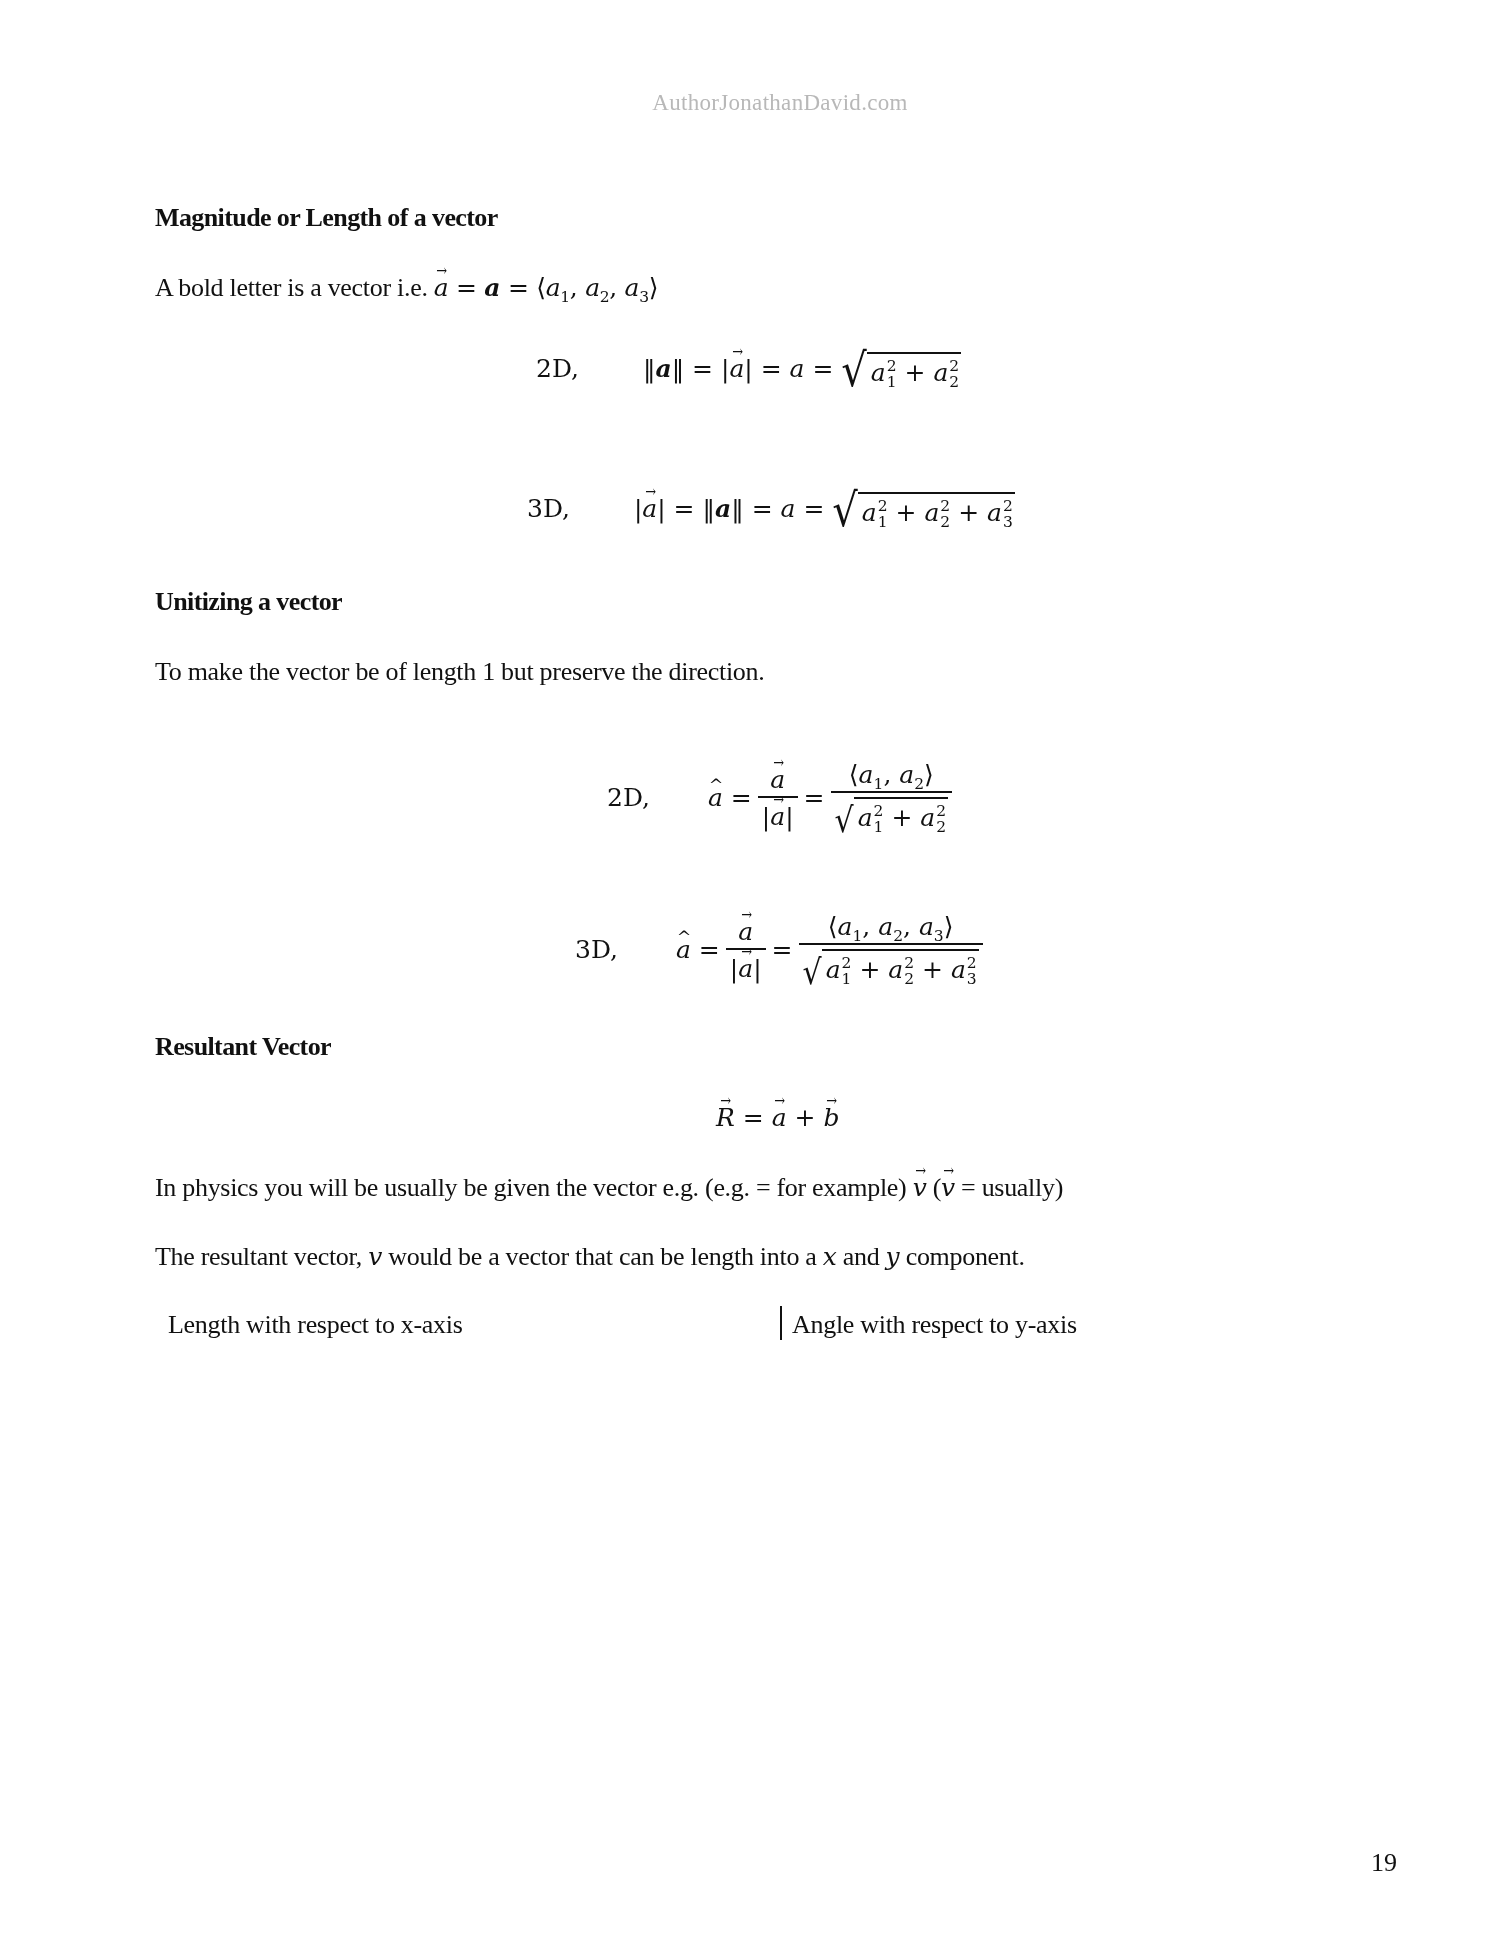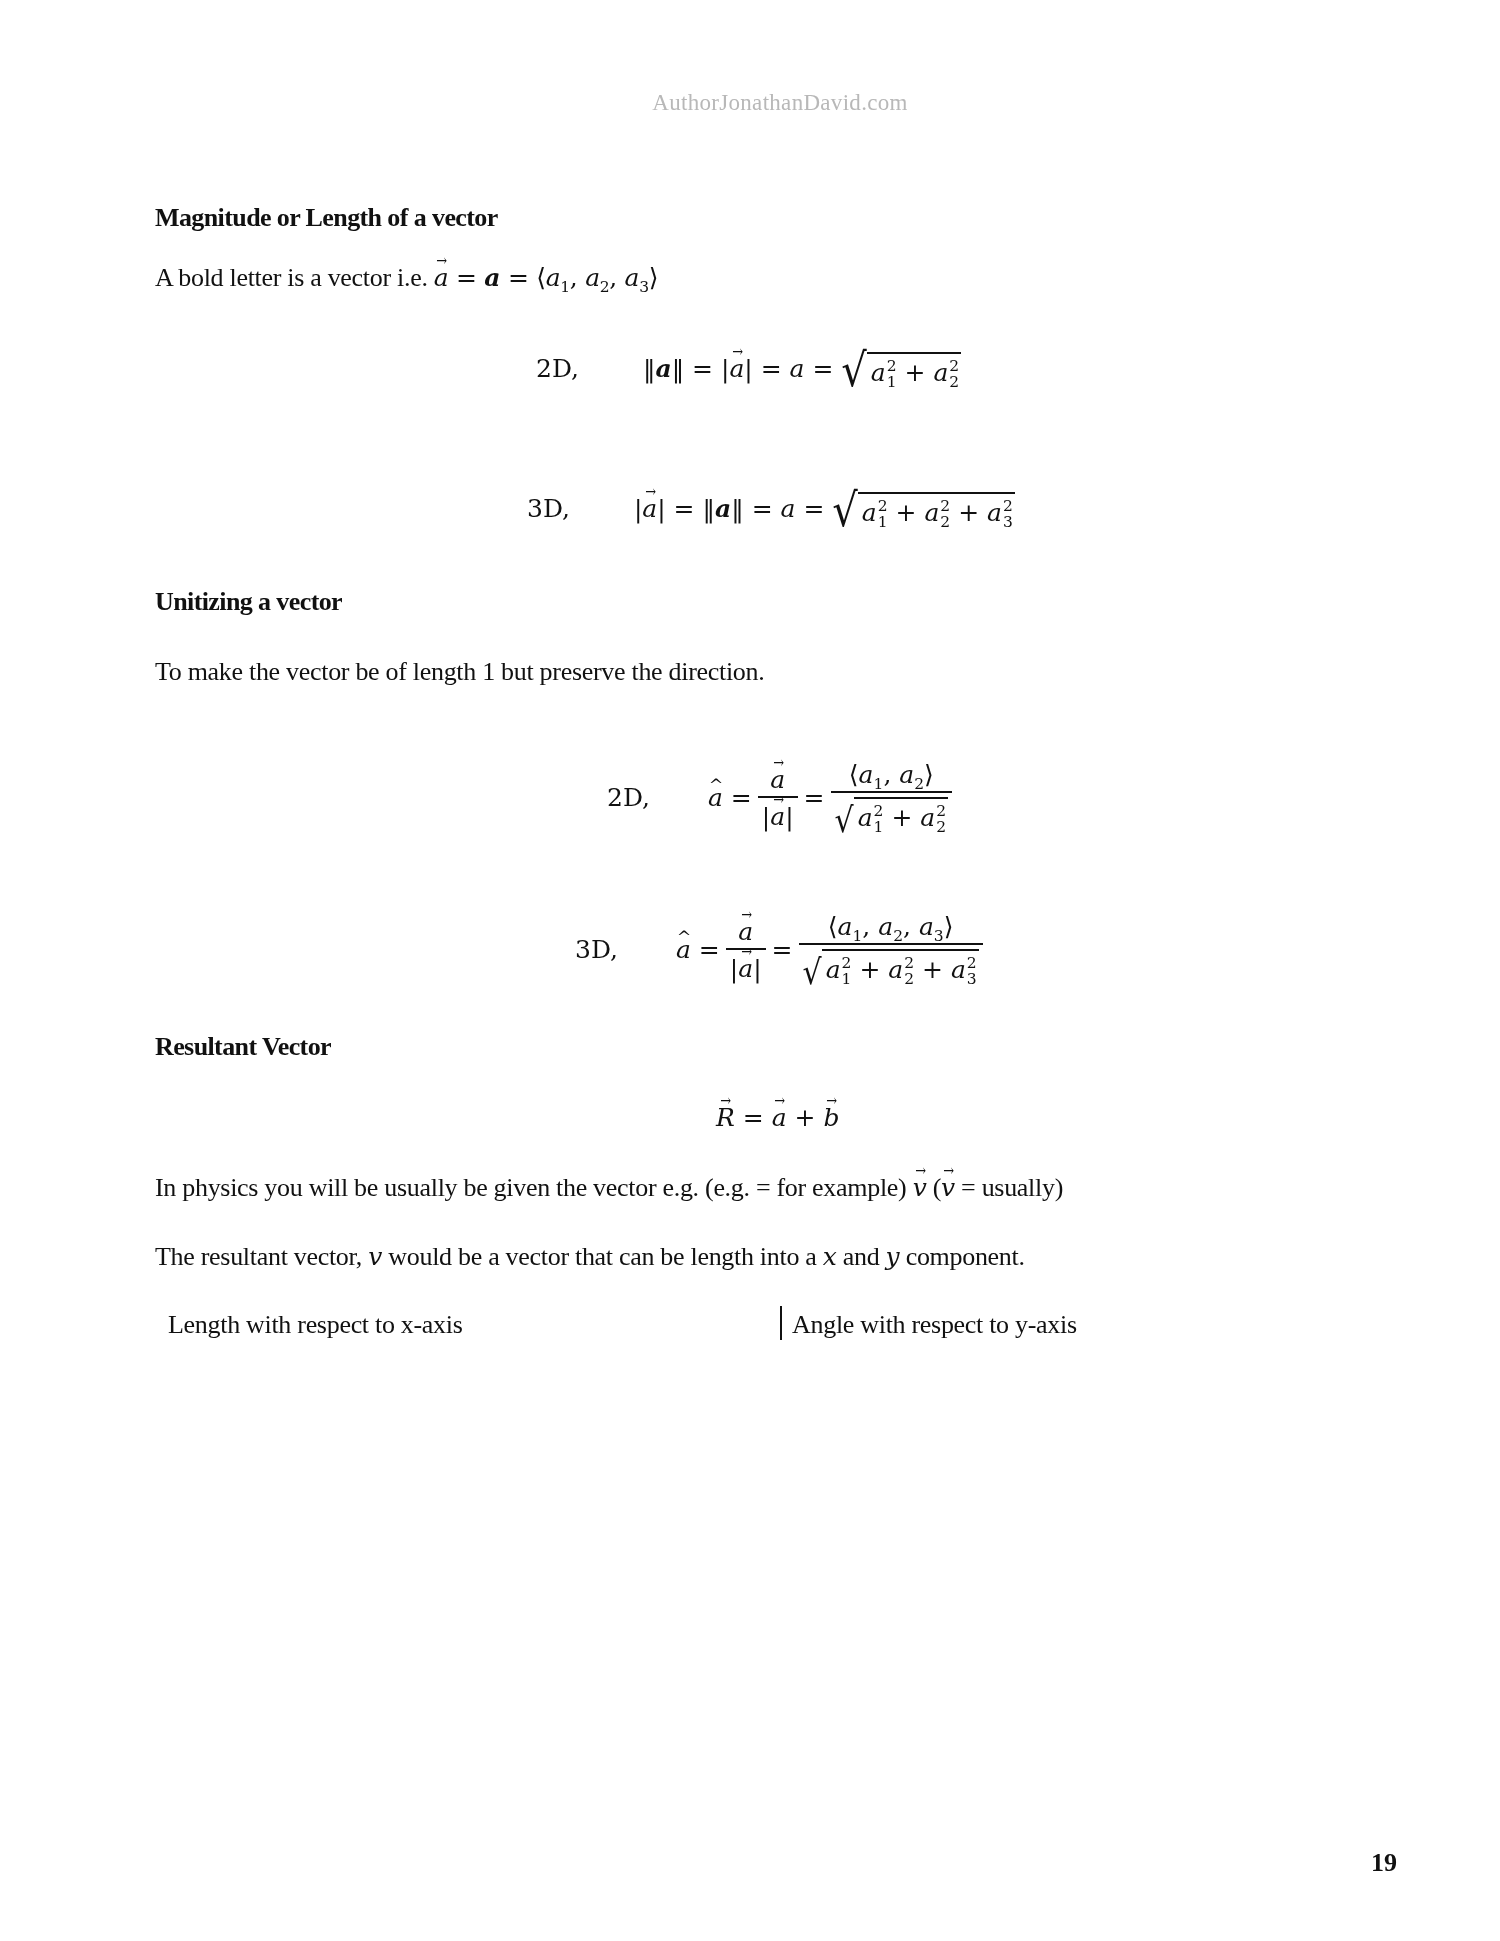--- a/index.html
+++ b/index.html
@@ -18,31 +18,31 @@
   .hat::before { content: "^"; position: absolute; left: 50%; top: -0.45em; transform: translateX(-45%); font-size: 0.7em; font-style: normal; }
   sub, sup { font-size: 0.62em; font-style: normal; line-height: 0; }
   .ss { display: inline-flex; flex-direction: column; vertical-align: middle; font-size: 0.62em; line-height: 1.0; font-style: normal; margin-left: 1px; }
   .sqrt { display: inline-flex; align-items: flex-end; vertical-align: middle; }
   .sqrt .rad { font-size: 1.6em; line-height: 1; transform: scaleY(1.15); font-style: normal; }
   .sqrt .under { border-top: 2px solid #111; padding: 4px 2px 0 4px; }
   .frac { display: inline-flex; flex-direction: column; align-items: center; vertical-align: middle; margin: 0 6px; }
   .frac .num { padding: 0 4px 2px; }
   .frac .den { border-top: 2px solid #111; padding: 4px 4px 0; }
   .sep { position: absolute; left: 780px; top: 1306px; width: 2px; height: 34px; background: #111; }
-  .pagenum { top: 1848px; left: 1371px; font-size: 26px; font-weight: bold; }
+  .pagenum { top: 1848px; left: 1371px; font-size: 26px; }
   .gap { display: inline-block; width: 48px; }
 </style>
 </head>
 <body>
 
 <div class="abs header">AuthorJonathanDavid.com</div>
 
 <div class="abs heading" style="top:203px">Magnitude or Length of a vector</div>
 
-<div class="abs para" style="top:263px">
+<div class="abs para" style="top:273px">
   <span>A bold letter is a vector i.e.</span>
   <span class="math">
     <span class="vec">a</span> = <span class="mb">a</span> = ⟨<span class="mi">a</span><sub>1</sub>, <span class="mi">a</span><sub>2</sub>, <span class="mi">a</span><sub>3</sub>⟩
   </span>
 </div>
 
 <div class="abs math" style="top:350px; left:536px">
   <span>2D,</span>
   <span class="gap"></span>
   ‖<span class="mb">a</span>‖ = |<span class="vec">a</span>| = <span class="mi">a</span> =

